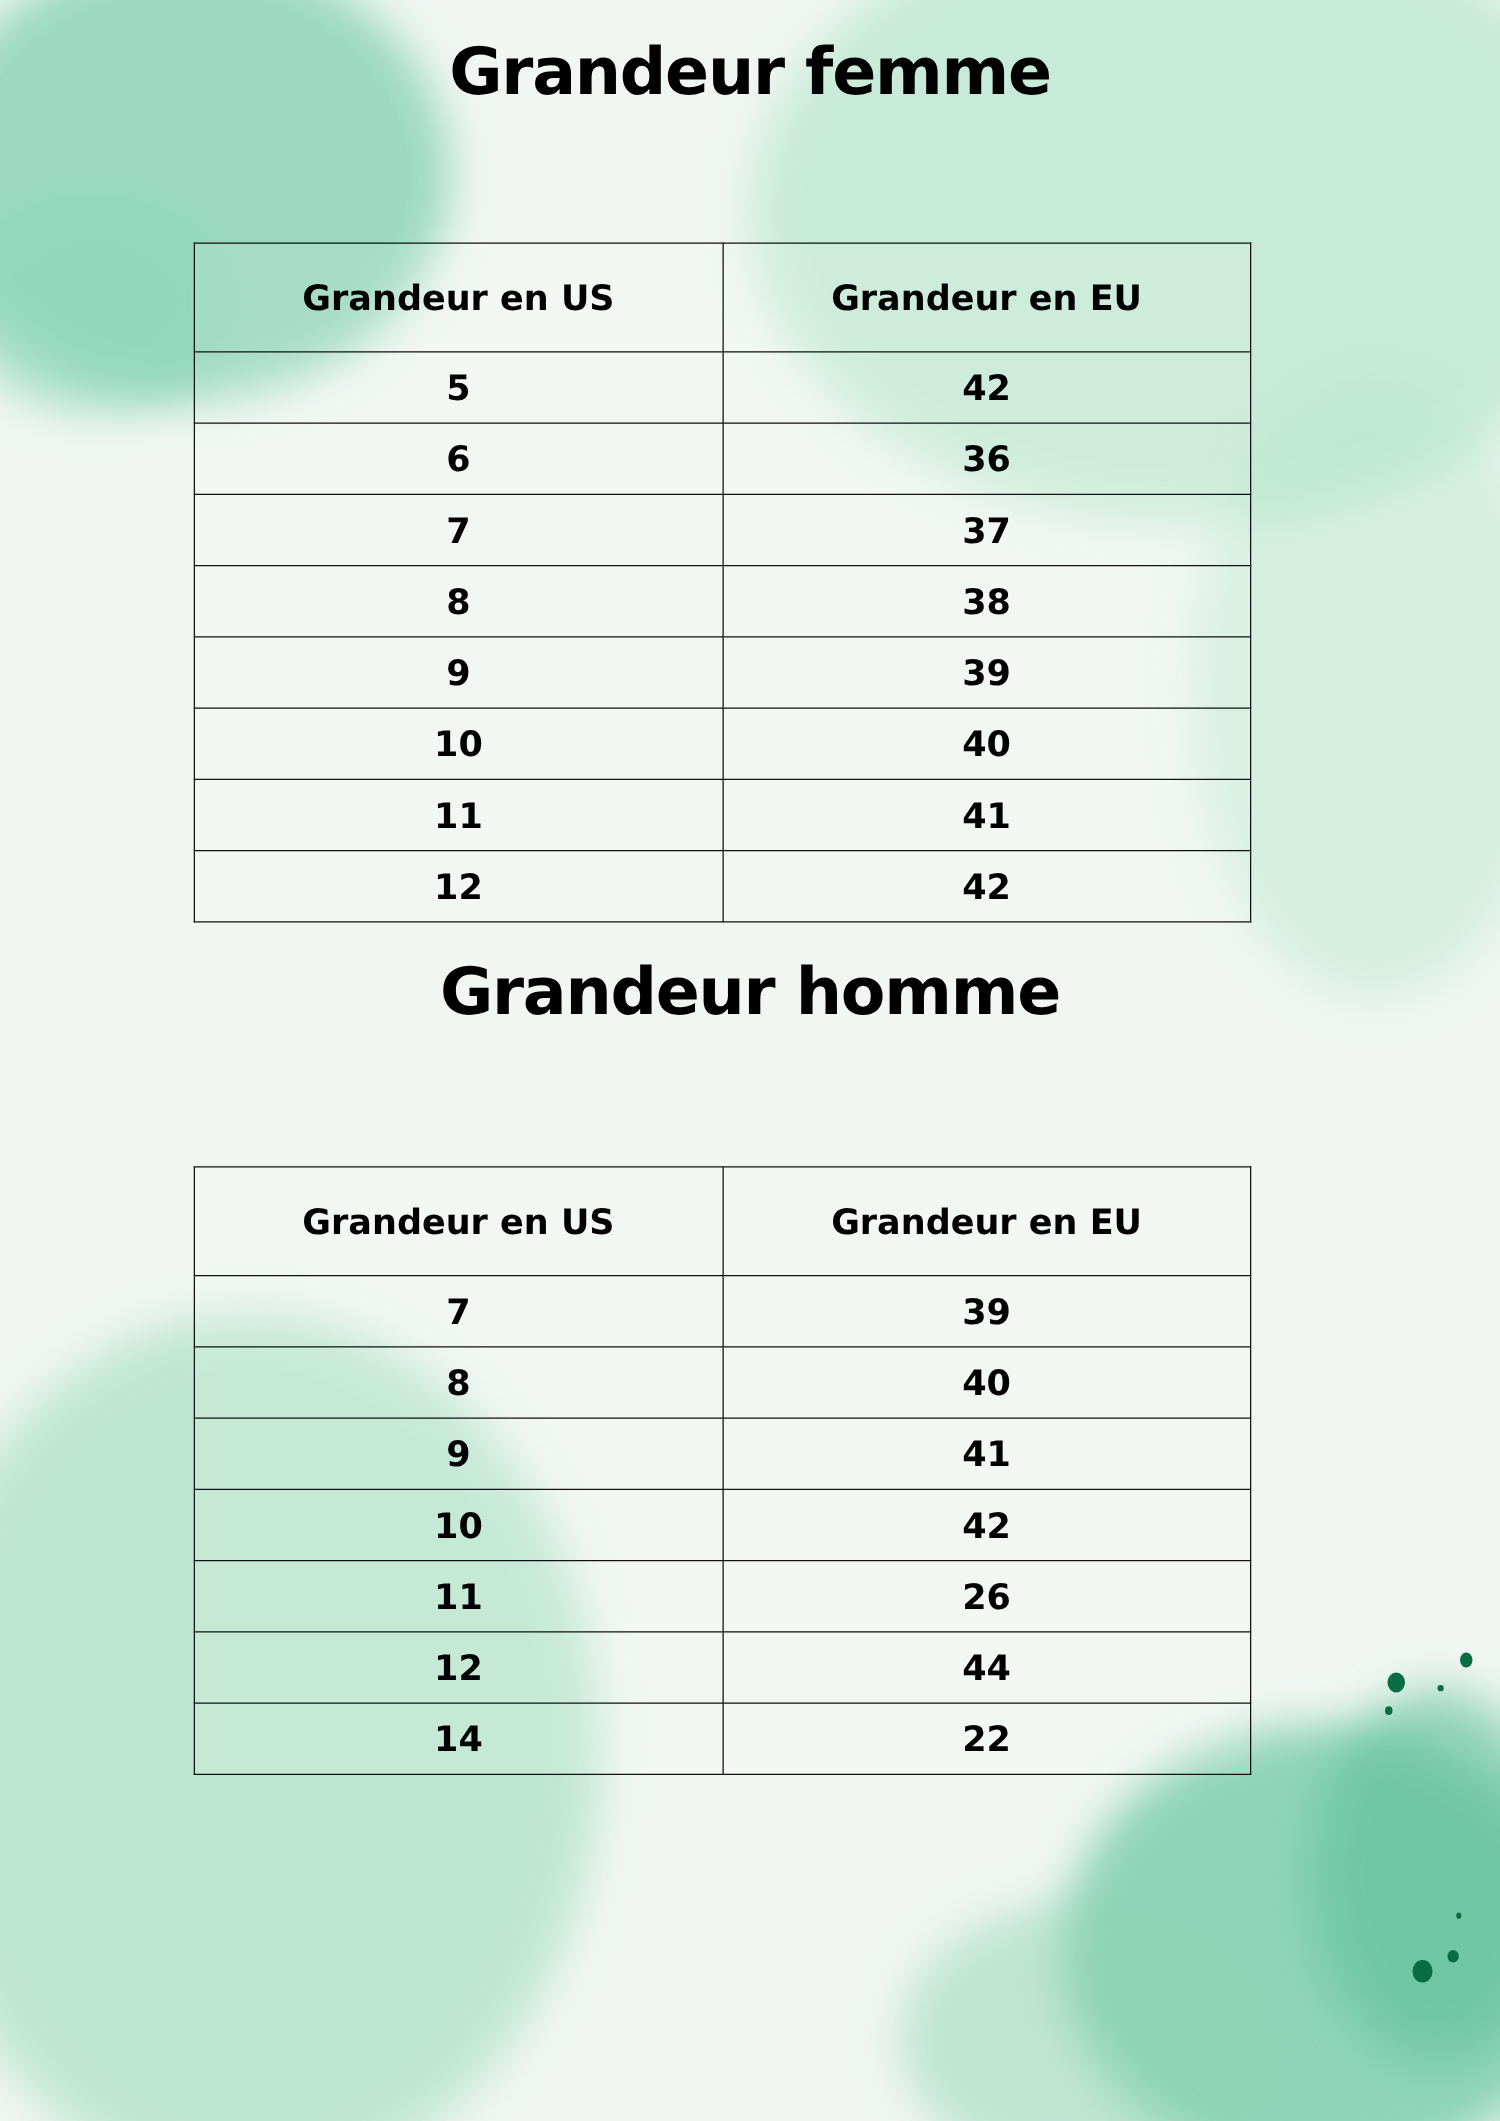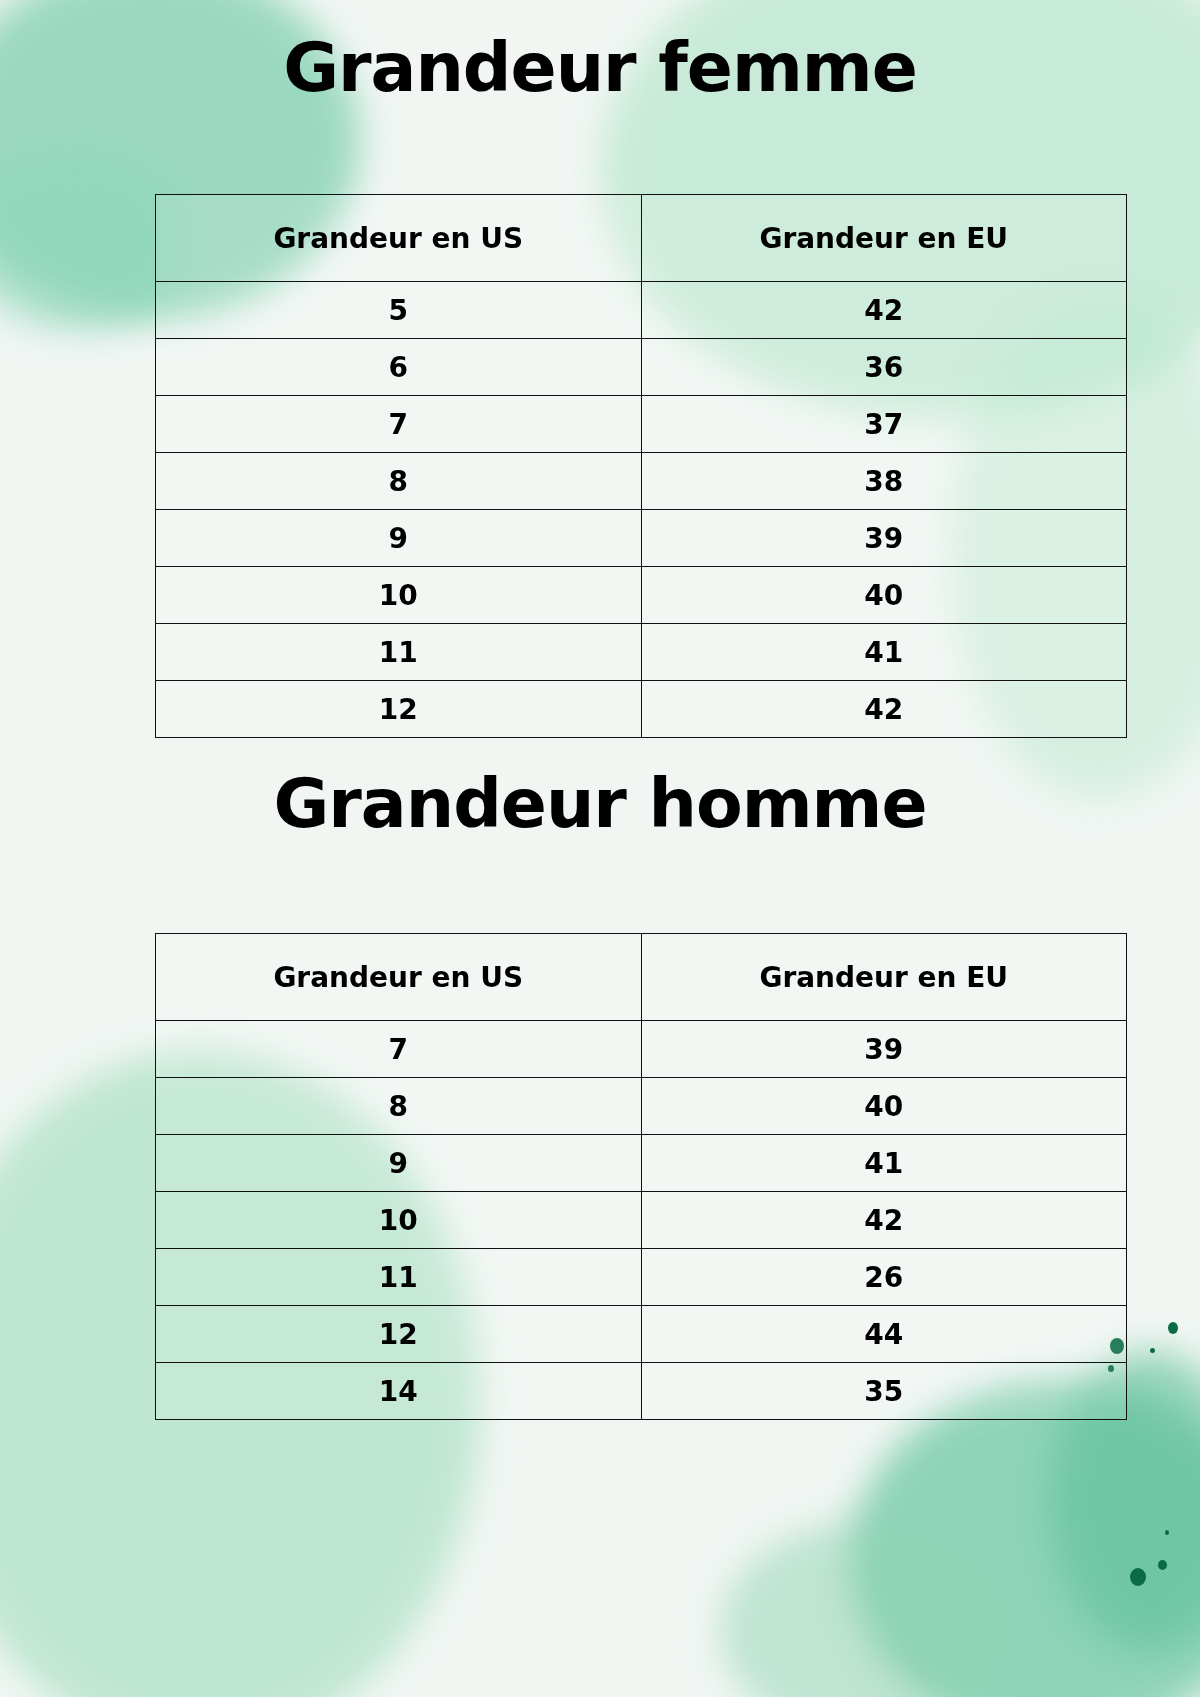--- a/index.html
+++ b/index.html
@@ -7,24 +7,24 @@
     width: 1200px; height: 1697px; position: relative; overflow: hidden;
     background: #f1f6f3;
     font-family: "DejaVu Sans", "Liberation Sans", sans-serif;
     color: #000;
   }
   .bg { position: absolute; inset: 0; z-index: 0; }
   .blob { position: absolute; border-radius: 50%; filter: blur(18px); }
   .content { position: absolute; inset: 0; z-index: 1; }
   .title {
     position: absolute; left: 0; width: 1200px; text-align: center;
-    font-weight: bold; font-size: 68px; letter-spacing: -1px; margin: 0;
+    font-weight: bold; font-size: 52px; letter-spacing: -1px; margin: 0;
   }
   table.sizes {
-    position: absolute; left: 155px; width: 972px;
+    position: absolute; left: 155px; width: 846px;
     border-collapse: collapse; table-layout: fixed;
   }
   table.sizes th, table.sizes td {
     border: 1.5px solid #111; text-align: center; font-weight: bold;
     background: rgba(255,255,255,0.12);
   }
   table.sizes th { height: 84px; font-size: 28px; }
   table.sizes td { height: 54px; font-size: 28px; }
   .dot { position: absolute; border-radius: 50%; background: #0b6b44; }
 </style>
@@ -122,17 +122,17 @@
       <tr>
           <td>11</td>
           <td>26</td>
         </tr>
       <tr>
           <td>12</td>
           <td>44</td>
         </tr>
       <tr>
           <td>14</td>
-          <td>35</td>
+          <td>22</td>
         </tr>
     </tbody>
   </table>
 </div>
 
 </body></html>

